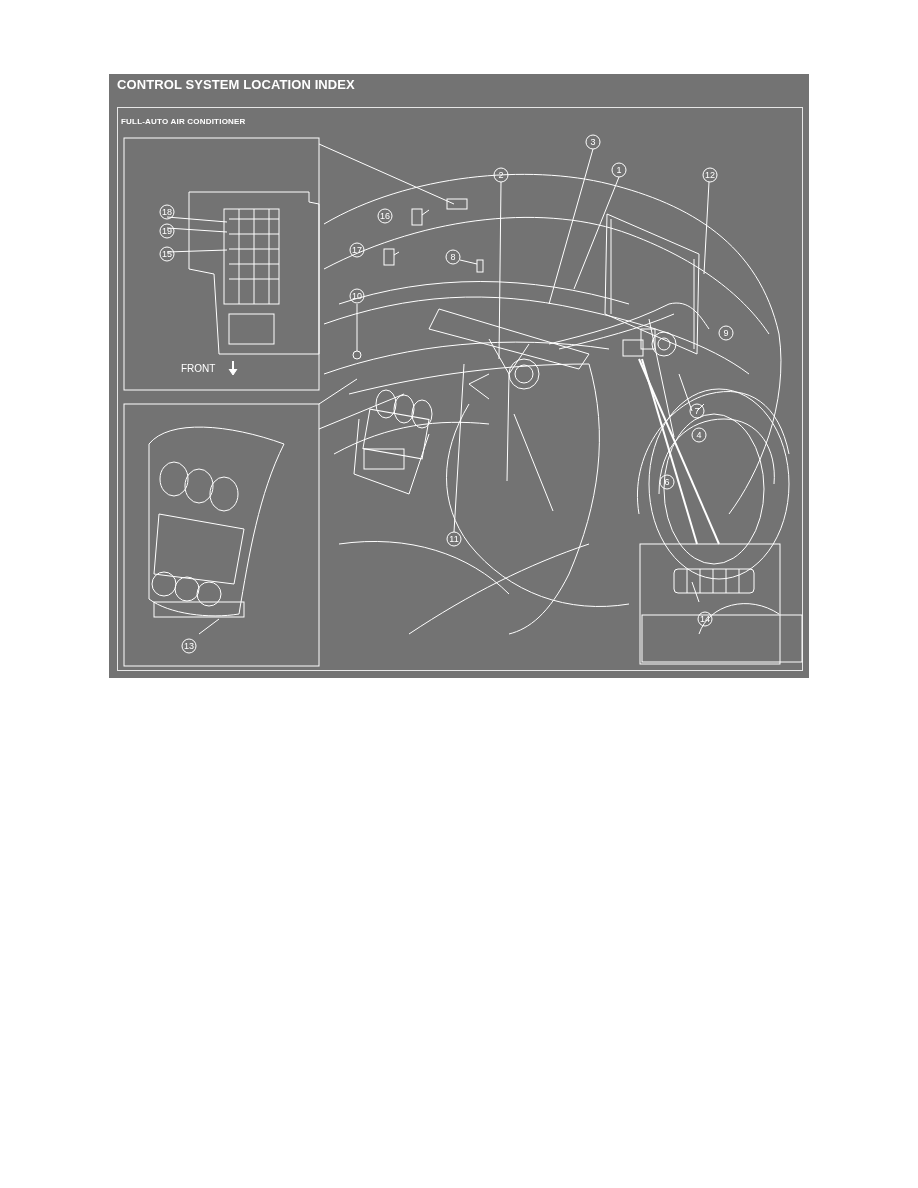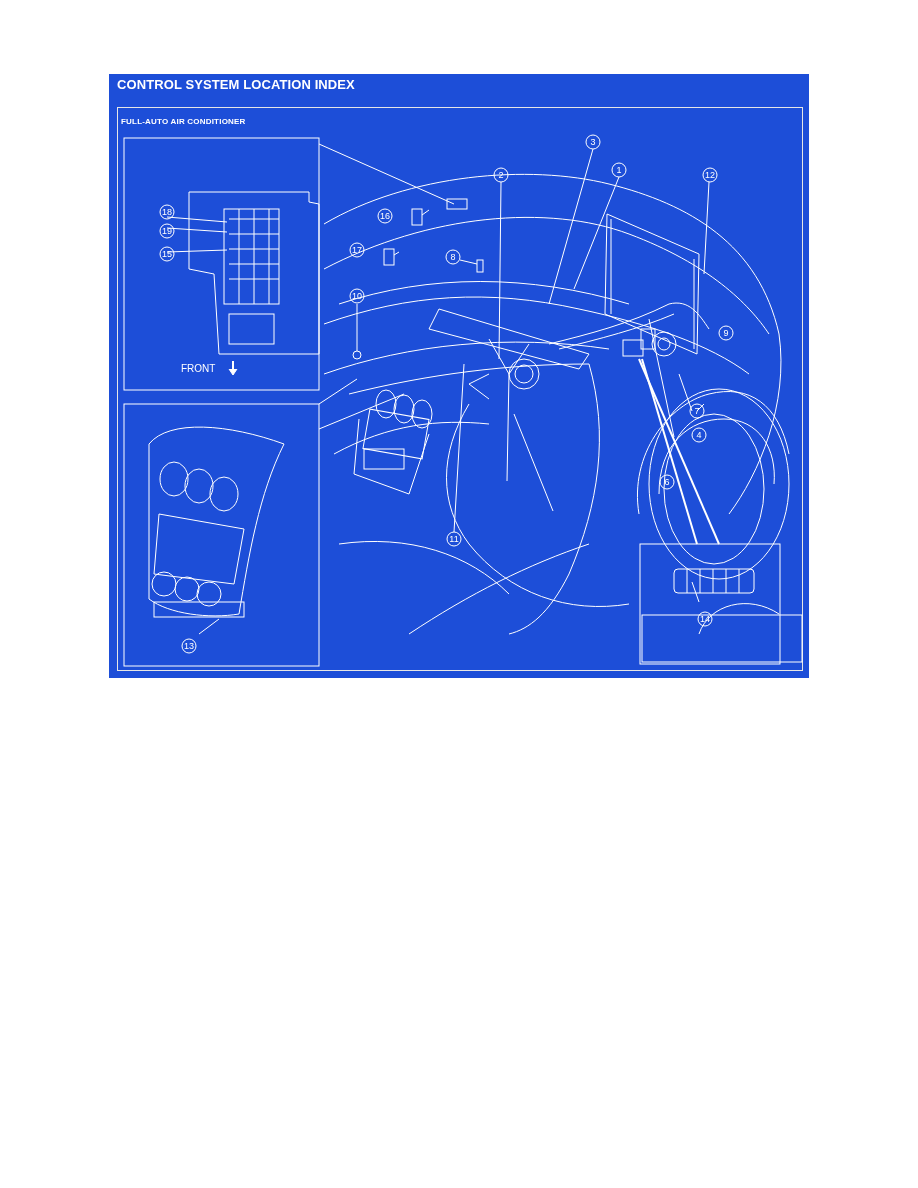--- a/index.html
+++ b/index.html
@@ -1,17 +1,17 @@
 <!DOCTYPE html>
 <html><head>
   <meta charset="utf-8">
   <style>
     html, body { margin: 0; padding: 0; background: #ffffff; }
     body { width: 918px; height: 1188px; position: relative; overflow: hidden; font-family: "Liberation Sans", sans-serif; }
-    #panel { position: absolute; left: 109px; top: 74px; width: 700px; height: 604px; background: #1d4ed8; }
+    #panel { position: absolute; left: 109px; top: 74px; width: 700px; height: 604px; background: #737373; }
     #panel-title { position: absolute; left: 8px; top: 3px; color: #fff; font-weight: bold; font-size: 13px; letter-spacing: 0.1px; }
     #inner-frame { position: absolute; left: 8px; top: 33px; width: 686px; height: 564px; border: 1px solid #e6e6e6; box-sizing: border-box; }
     #subtitle { position: absolute; left: 12px; top: 43px; color: #fff; font-weight: bold; font-size: 8px; letter-spacing: 0.2px; text-align: center; }
     #art { position: absolute; left: 0; top: 0; width: 700px; height: 604px; }
     .callout-label { font-family: "Liberation Sans", sans-serif; font-size: 9px; fill: #fff; text-anchor: middle; dominant-baseline: central; }
     .front-label { font-family: "Liberation Sans", sans-serif; font-size: 10px; fill: #fff; }
   </style>
 </head>
 <body>
 

